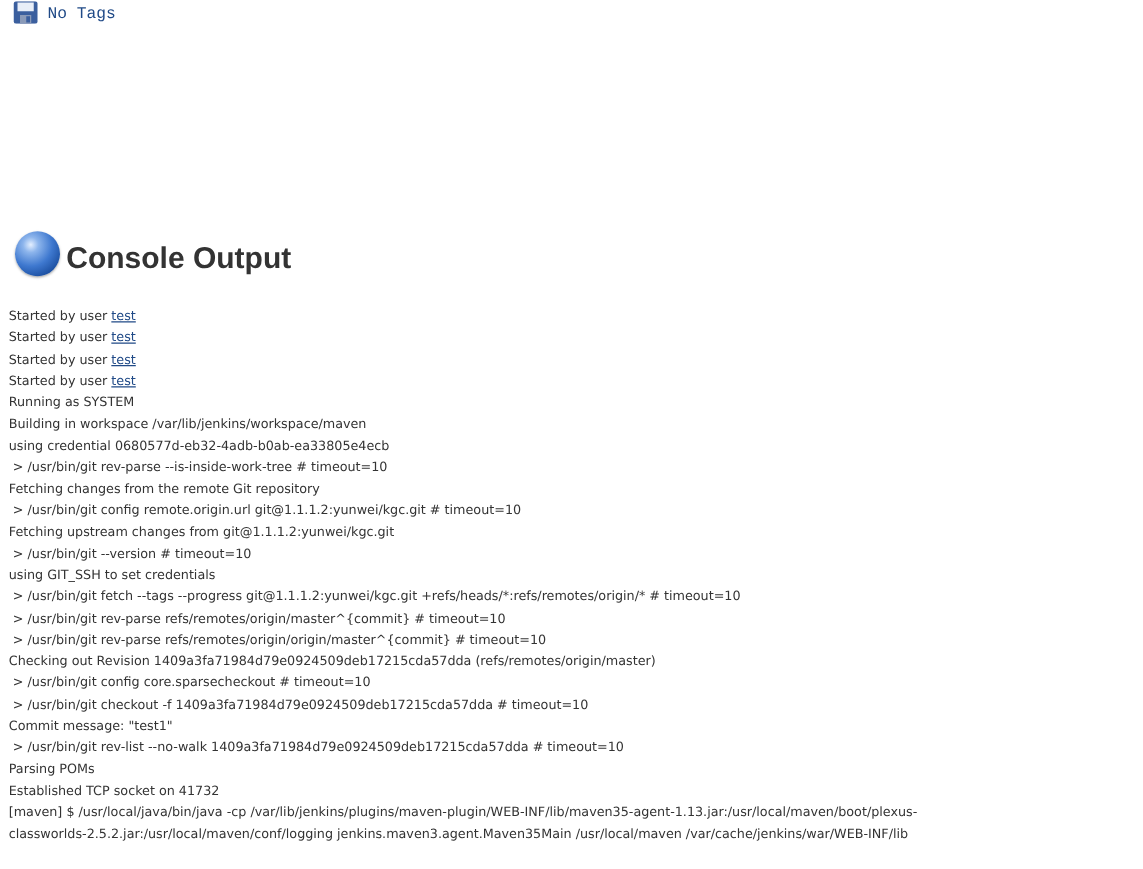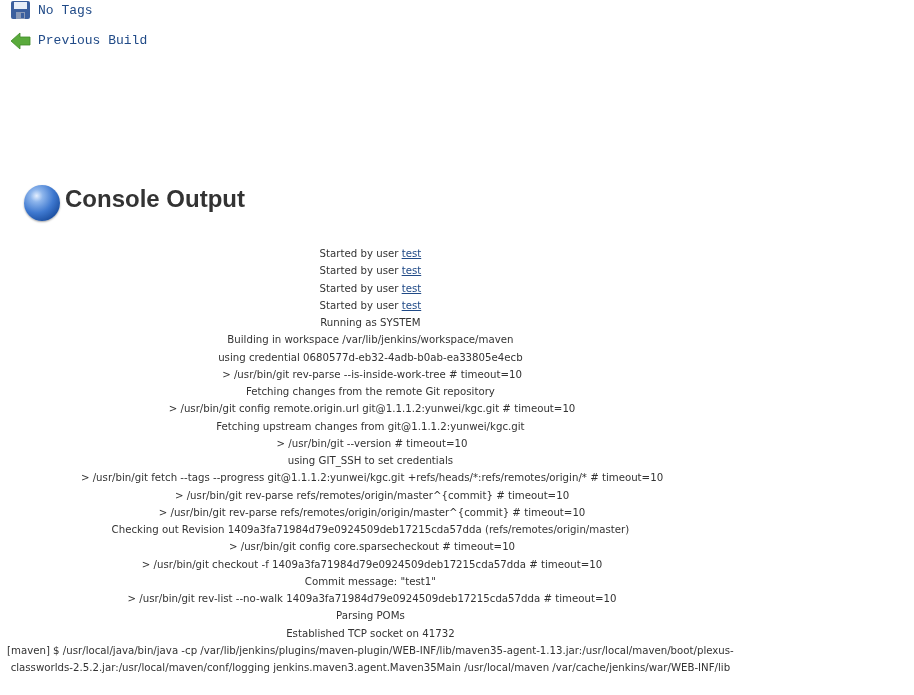--- a/index.html
+++ b/index.html
@@ -1,51 +1,43 @@
 <!DOCTYPE html>
 <html><head>
 <meta charset="utf-8">
 <style>
   html, body { margin: 0; padding: 0; background: #ffffff; }
   body { width: 914px; height: 695px; overflow: hidden; position: relative; font-family: "DejaVu Sans", sans-serif; }
   .tasks { position: absolute; left: 10px; top: -5px; }
   .task { display: flex; align-items: center; height: 30.5px; }
   .task .ic { width: 22px; height: 18px; display: inline-block; margin-right: 6px; position: relative; }
   .task a { color: #204a87; font-size: 13px; text-decoration: none; font-family: Liberation Mono, monospace; }
-  .heading { position: absolute; left: 24px; top: 185px; display: flex; align-items: flex-start; }
+  .heading { position: absolute; left: 12px; top: 185px; display: flex; align-items: flex-end; }
   .globe { width: 36px; height: 36px; border-radius: 50%;
     background: radial-gradient(circle at 35% 30%, #e4efff 0%, #8db5ec 18%, #3e78cf 50%, #1a4d9e 80%, #173f80 100%);
     box-shadow: 0 1px 2px rgba(0,0,0,0.35); margin-right: 5px; }
   .heading h1 { margin: 0; font-family: "Liberation Sans", sans-serif; font-size: 24px; font-weight: bold; color: #333333; }
   pre.console { position: absolute; left: 7px; top: 245px; margin: 0; font-family: "DejaVu Sans", sans-serif;
-    font-size: 10.2px; line-height: 17.25px; color: #333333; white-space: pre; text-align: center; }
+    font-size: 10.2px; line-height: 17.25px; color: #333333; white-space: pre; }
   pre.console a { color: #204a87; text-decoration: underline; }
 </style>
 </head>
 <body>
 
 <div class="tasks">
   <div class="task">
     <span class="ic">
       <svg width="22" height="18" viewBox="0 0 22 18">
           <rect x="1" y="0" width="19" height="18" rx="2" fill="#3b5f9e"></rect>
           <rect x="4" y="1" width="13" height="7" fill="#e8eef8"></rect>
           <rect x="6" y="11" width="9" height="7" fill="#8a9ab8"></rect>
           <rect x="11" y="12" width="3" height="5" fill="#3b5f9e"></rect>
         </svg>
     </span>
     <a href="#">No Tags</a>
-  </div>
-  <div class="task">
-    <span class="ic">
-      <svg width="22" height="18" viewBox="0 0 22 18">
-          <path d="M1 9 L10 1 L10 5 L20 5 L20 13 L10 13 L10 17 Z" fill="#5aaa3c" stroke="#3f8a26" stroke-width="0.8"></path>
-        </svg>
-    </span>
-    <a href="#">Previous Build</a>
   </div>
 </div>
 
 <div class="heading">
   <div class="globe"></div>
   <h1>Console Output</h1>
 </div>
 
 <pre class="console"><span><span>Started by user </span><a href="#">test</a></span>
 <span><span>Started by user </span><a href="#">test</a></span>

